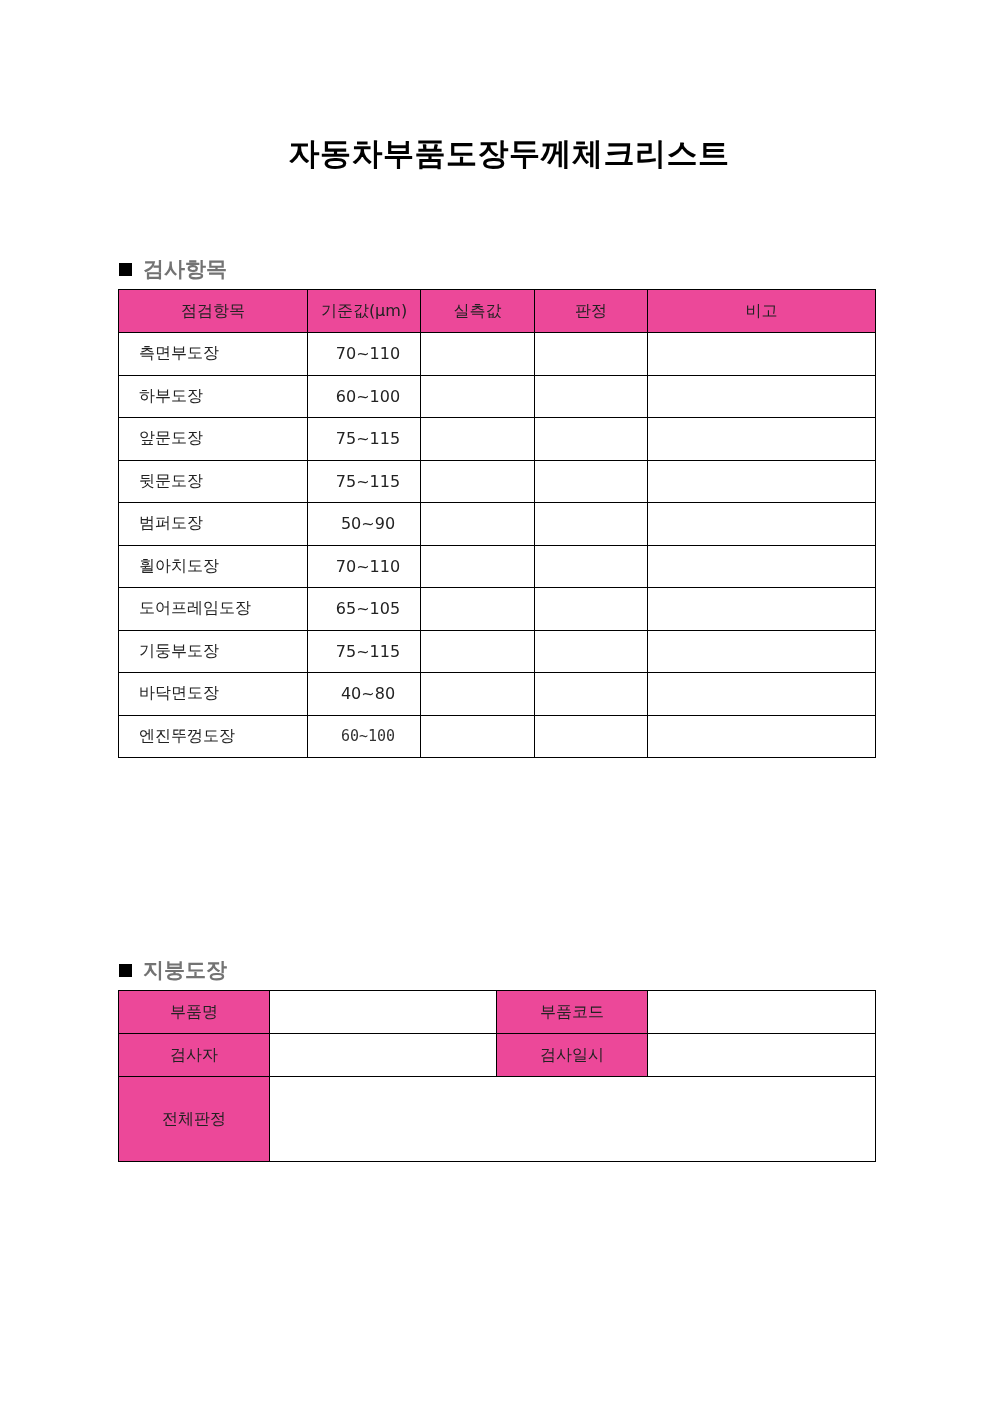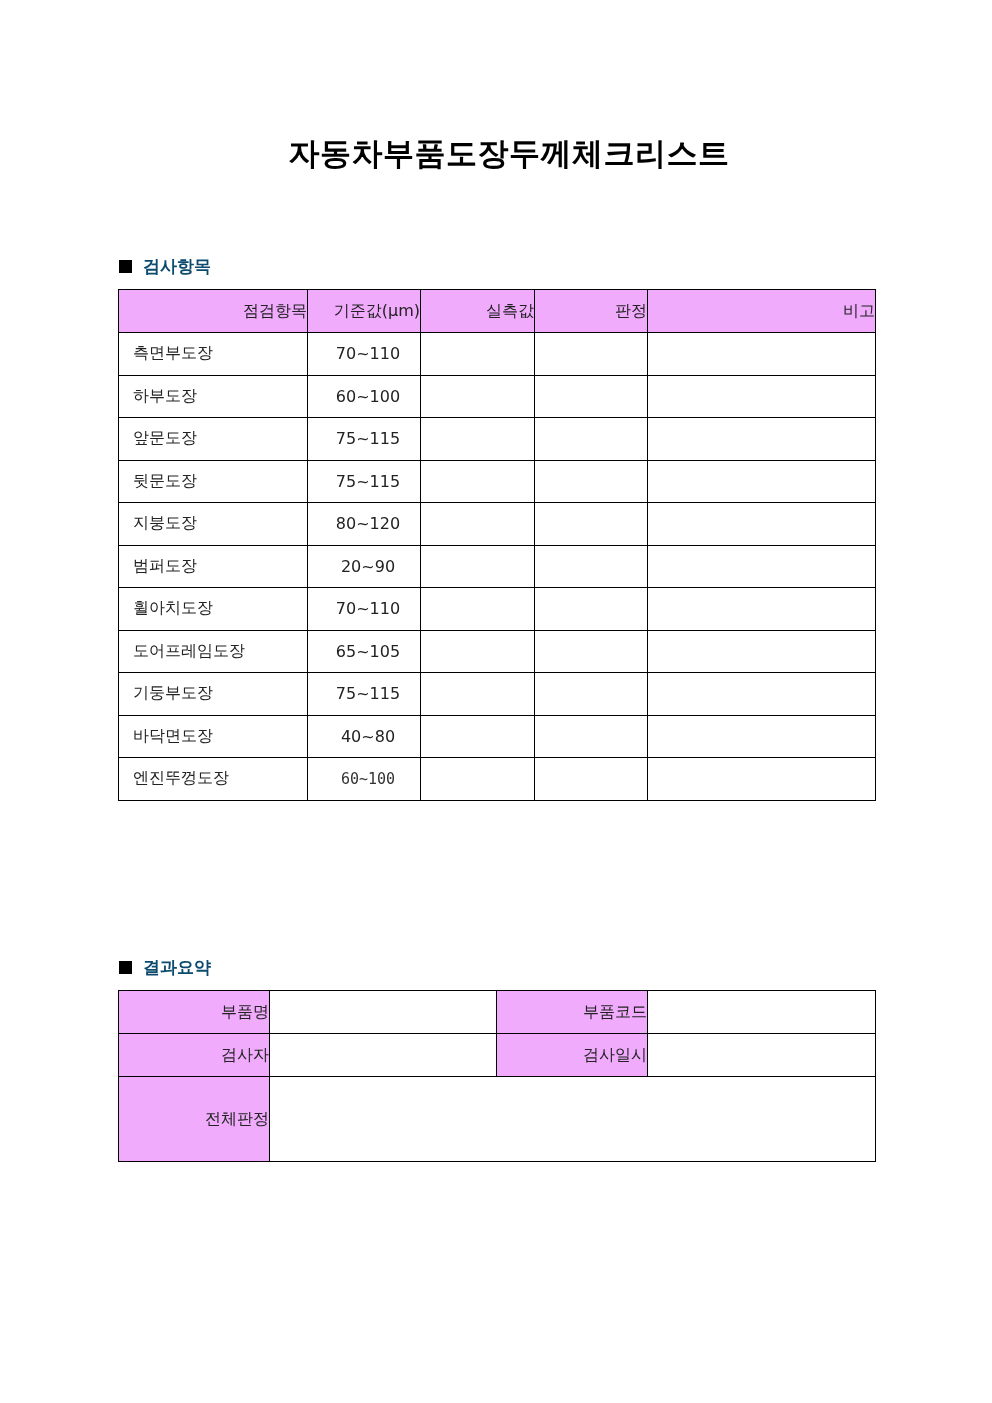--- a/index.html
+++ b/index.html
@@ -7,38 +7,38 @@
       width: 992px; height: 1403px; position: relative;
       font-family: "DejaVu Sans", "Liberation Sans", sans-serif;
       color: #111111;
     }
     .title {
       position: absolute; left: 13px; top: 133px; width: 992px;
       text-align: center; font-size: 31px; font-weight: bold; letter-spacing: 0.5px;
       color: #000;
     }
     .section-heading {
-      position: absolute; left: 119px; font-size: 17px; font-weight: bold;
-      display: flex; align-items: center; color: #0c4a6e; text-align: right;
+      position: absolute; left: 119px; font-size: 21px; font-weight: bold;
+      display: flex; align-items: center; color: #737373; text-align: right;
     }
     .section-heading .square {
       display: inline-block; width: 13px; height: 13px; background: #000; margin-right: 11px;
     }
     table.grid {
       position: absolute; left: 118px; border-collapse: collapse; table-layout: fixed;
       font-size: 16px;
     }
     table.grid td, table.grid th {
       border: 1.3px solid #000; padding: 0; font-weight: normal; color: #222;
     }
-    table.grid th { background: #f0abfc; text-align: right; margin-left: 31px; }
+    table.grid th { background: #ec4899; text-align: center; margin-left: 31px; }
     .checklist { top: 289px; width: 757px; }
     .checklist th { height: 42px; }
     .checklist td { height: 41.5px; }
-    .checklist td.item { padding-left: 14px; text-align: left; }
+    .checklist td.item { padding-left: 20px; text-align: left; }
     .checklist td.std { padding-left: 8px; text-align: center; }
     .checklist td.std.alt { font-family: "DejaVu Sans Mono", monospace; font-size: 15px; color: #333; }
     .summary { top: 990px; width: 757px; }
     .summary th { background: #eeeeee; height: 42px; }
     .summary td { height: 42px; }
     .summary th.tall, .summary td.tall { height: 84px; }
   </style>
 </head>
 <body>
 
@@ -89,29 +89,22 @@
       <td></td>
     </tr>
     <tr>
       <td class="item">뒷문도장</td>
       <td class="std">75~115</td>
       <td></td>
       <td></td>
       <td></td>
     </tr>
     <tr>
-      <td class="item">지붕도장</td>
-      <td class="std">80~120</td>
-      <td></td>
-      <td></td>
-      <td></td>
-    </tr>
-    <tr>
       <td class="item">범퍼도장</td>
-      <td class="std">20~90</td>
+      <td class="std">50~90</td>
       <td></td>
       <td></td>
       <td></td>
     </tr>
     <tr>
       <td class="item">휠아치도장</td>
       <td class="std">70~110</td>
       <td></td>
       <td></td>
       <td></td>
@@ -142,21 +135,21 @@
       <td class="std alt">60~100</td>
       <td></td>
       <td></td>
       <td></td>
     </tr>
   </tbody>
 </table>
 
 <div class="section-heading" style="top:956px;">
   <span class="square"></span>
-  <span>결과요약</span>
+  <span>지붕도장</span>
 </div>
 
 <table class="grid summary">
   <colgroup>
     <col style="width:151px">
       <col style="width:227px">
       <col style="width:151px">
       <col style="width:228px">
   </colgroup>
   <tbody>

